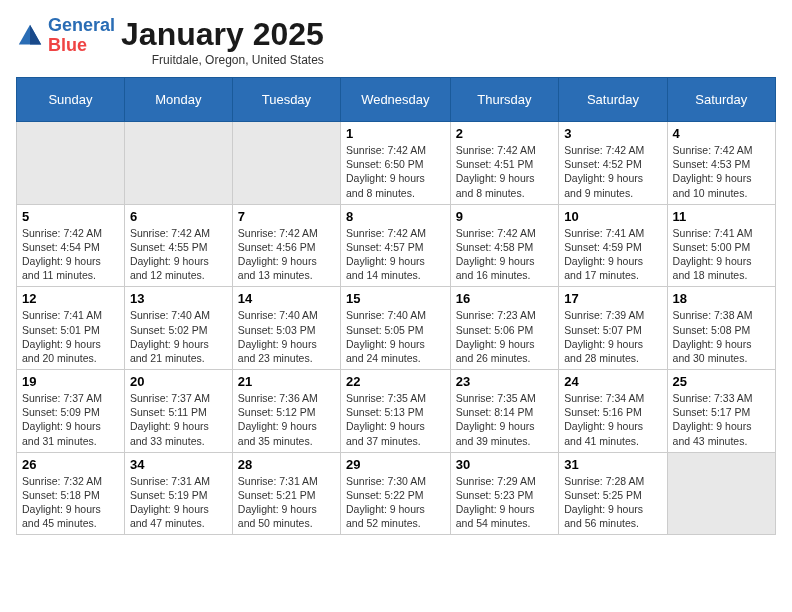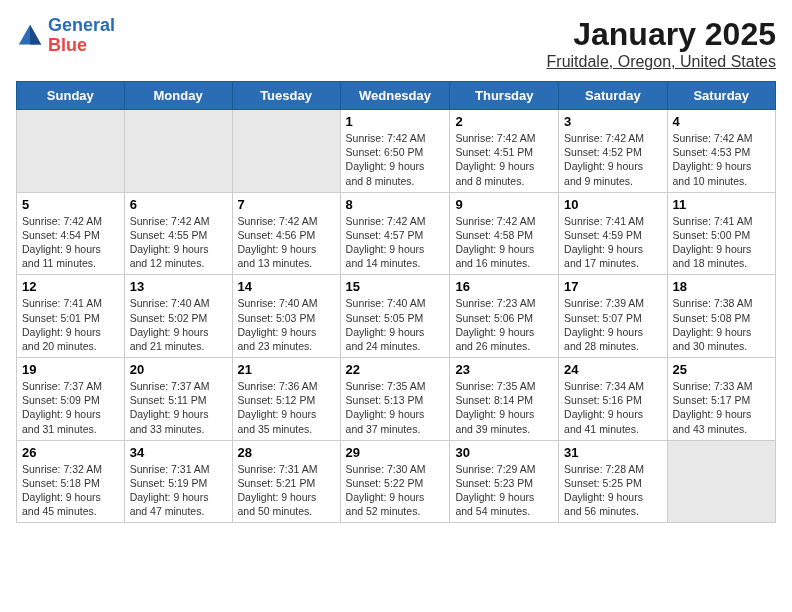--- a/index.html
+++ b/index.html
@@ -5,21 +5,20 @@
     * { box-sizing: border-box; margin: 0; padding: 0; }
     body {
       font-family: Arial, sans-serif;
       background: #fff;
       width: 792px;
       min-height: 612px;
       padding: 16px;
     }
     .header {
       display: flex;
-      justify-content: space-between;
       align-items: flex-start;
       margin-bottom: 10px;
     }
     .logo {
       display: flex;
       align-items: center;
       gap: 4px;
     }
     .logo-text {
       font-size: 18px;
@@ -37,35 +36,34 @@
     .title-block {
       text-align: right;
       margin-left: 6px;
     }
     .calendar-title {
       font-size: 32px;
       font-weight: bold;
       color: #1a1a1a;
     }
     .calendar-subtitle {
-      font-size: 16px;
+      font-size: 12px;
       color: #333;
-      text-decoration: underline;
     }
     table {
       width: 100%;
       border-collapse: collapse;
       font-size: 11px;
     }
     .day-header {
       background: #2a6db5;
       color: #fff;
       text-align: center;
-      padding: 6px 2px;
-      font-weight: bold;
+      padding: 14px 2px;
+      font-weight: normal;
       font-size: 13px;
       border: 1px solid #1a5a9a;
     }
     td {
       border: 1px solid #ccc;
       vertical-align: top;
       padding: 4px 5px;
       width: 113px;
       min-height: 80px;
       background: #fff;

